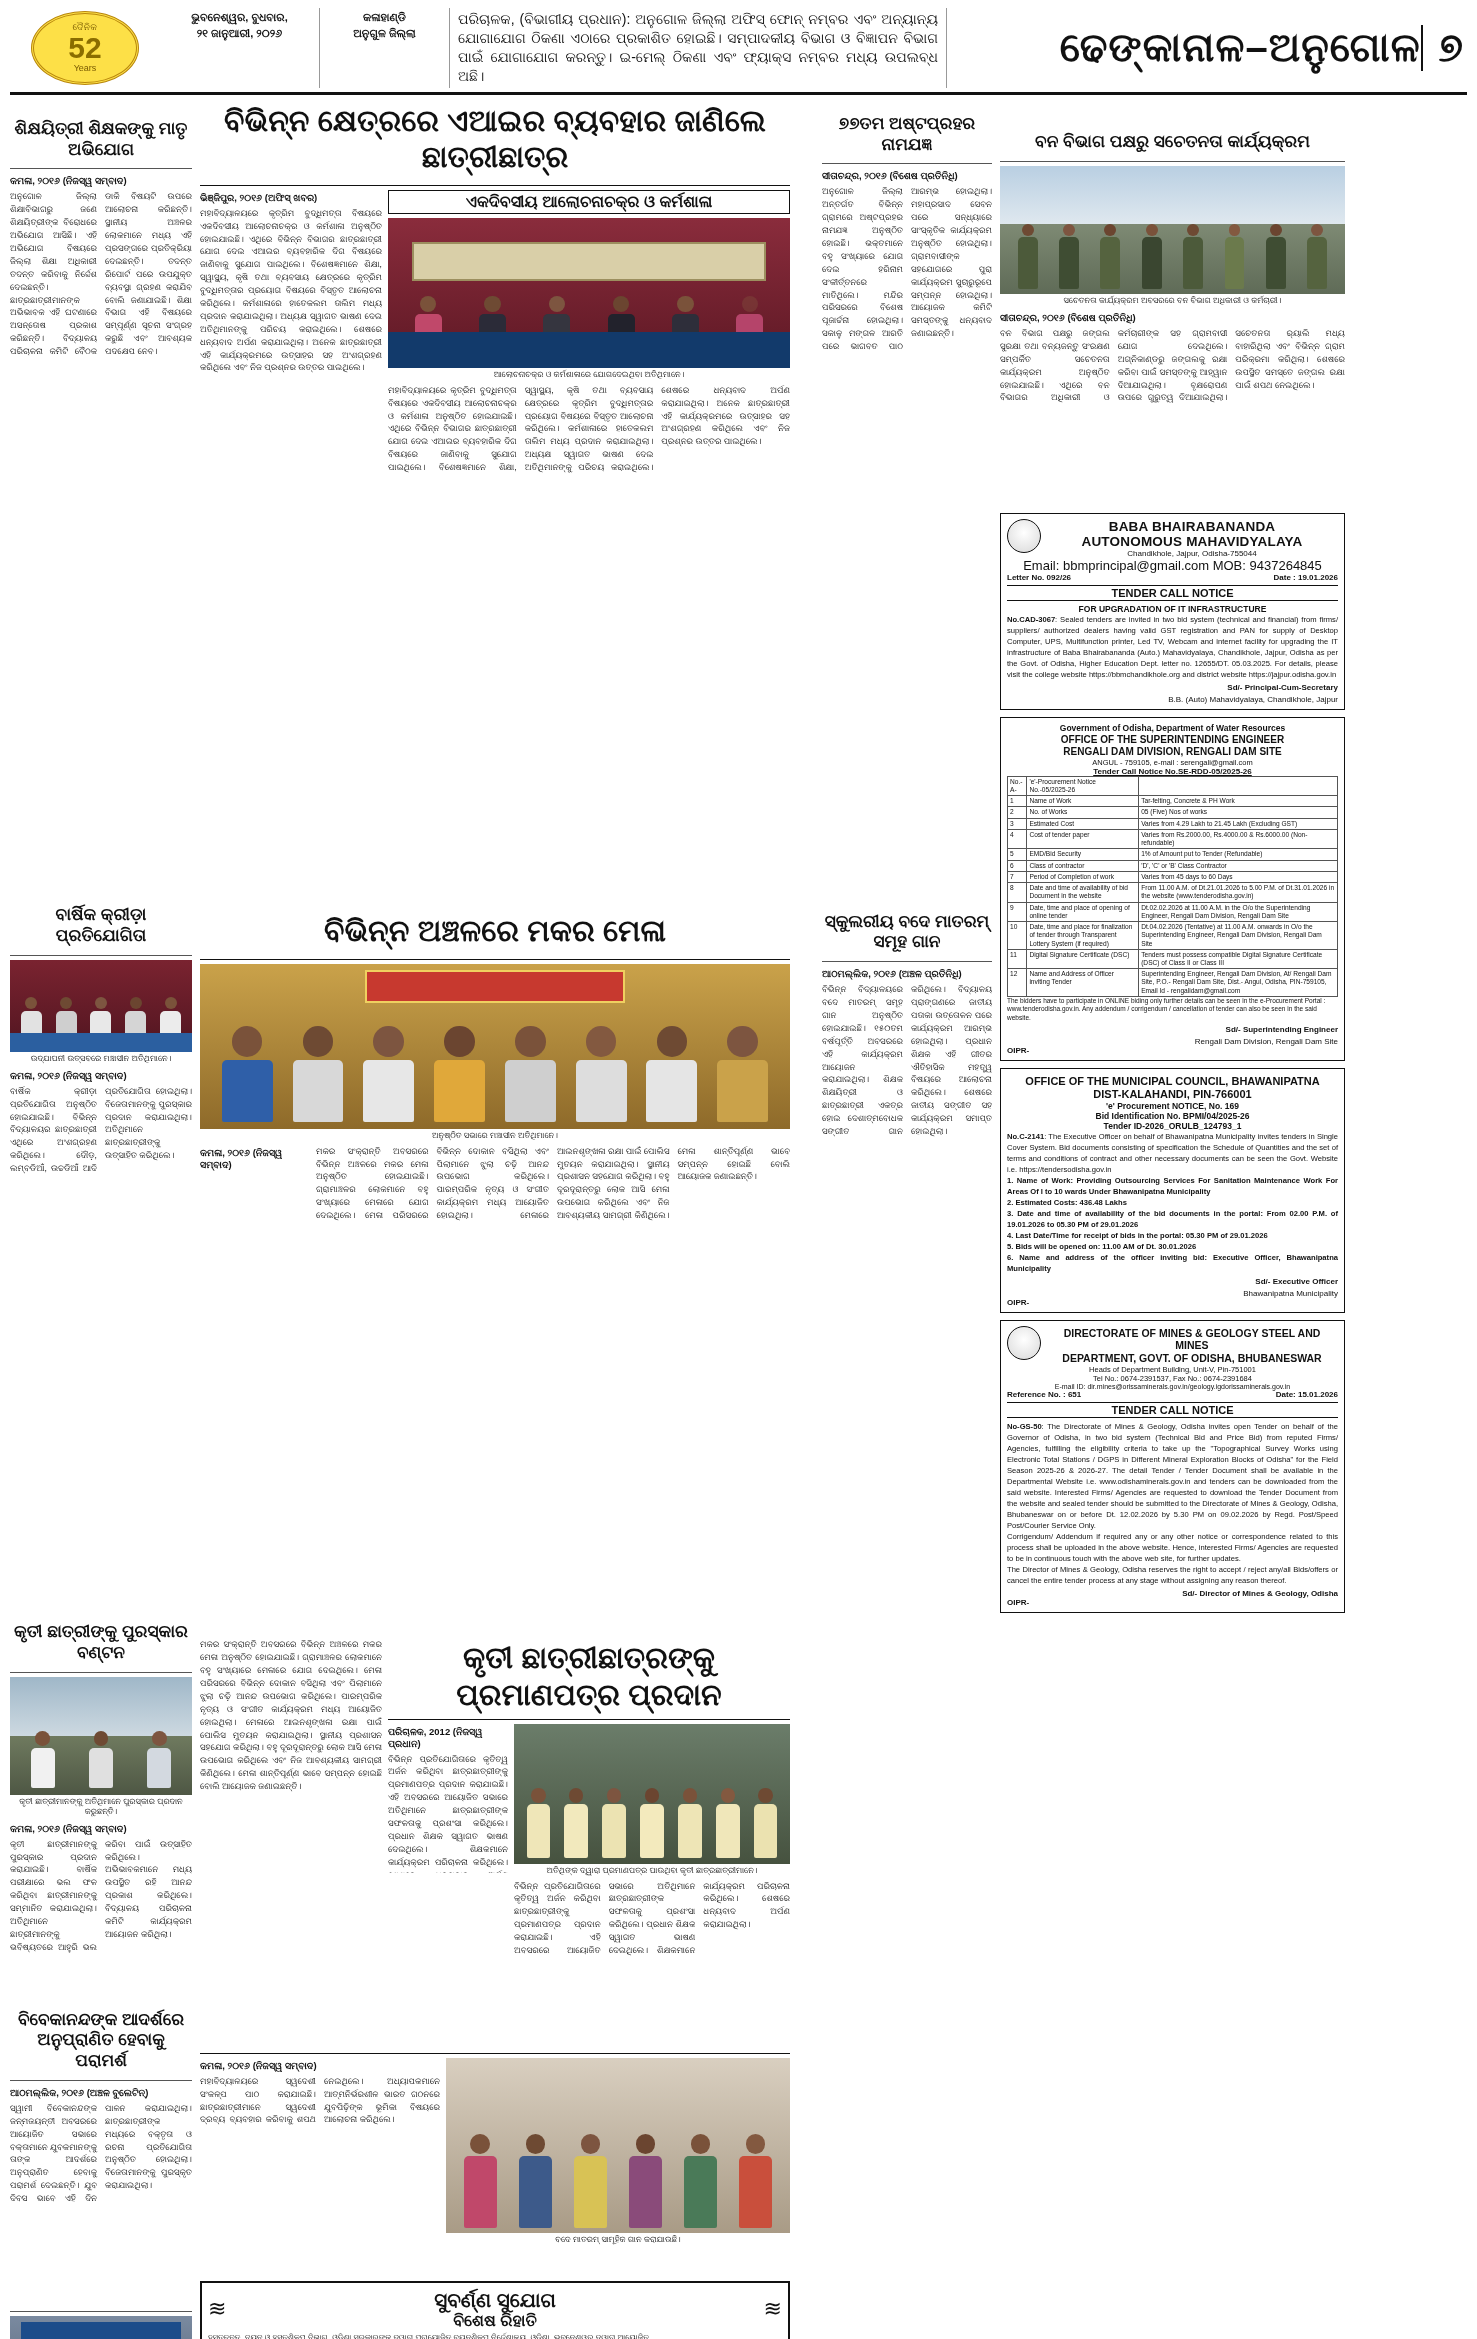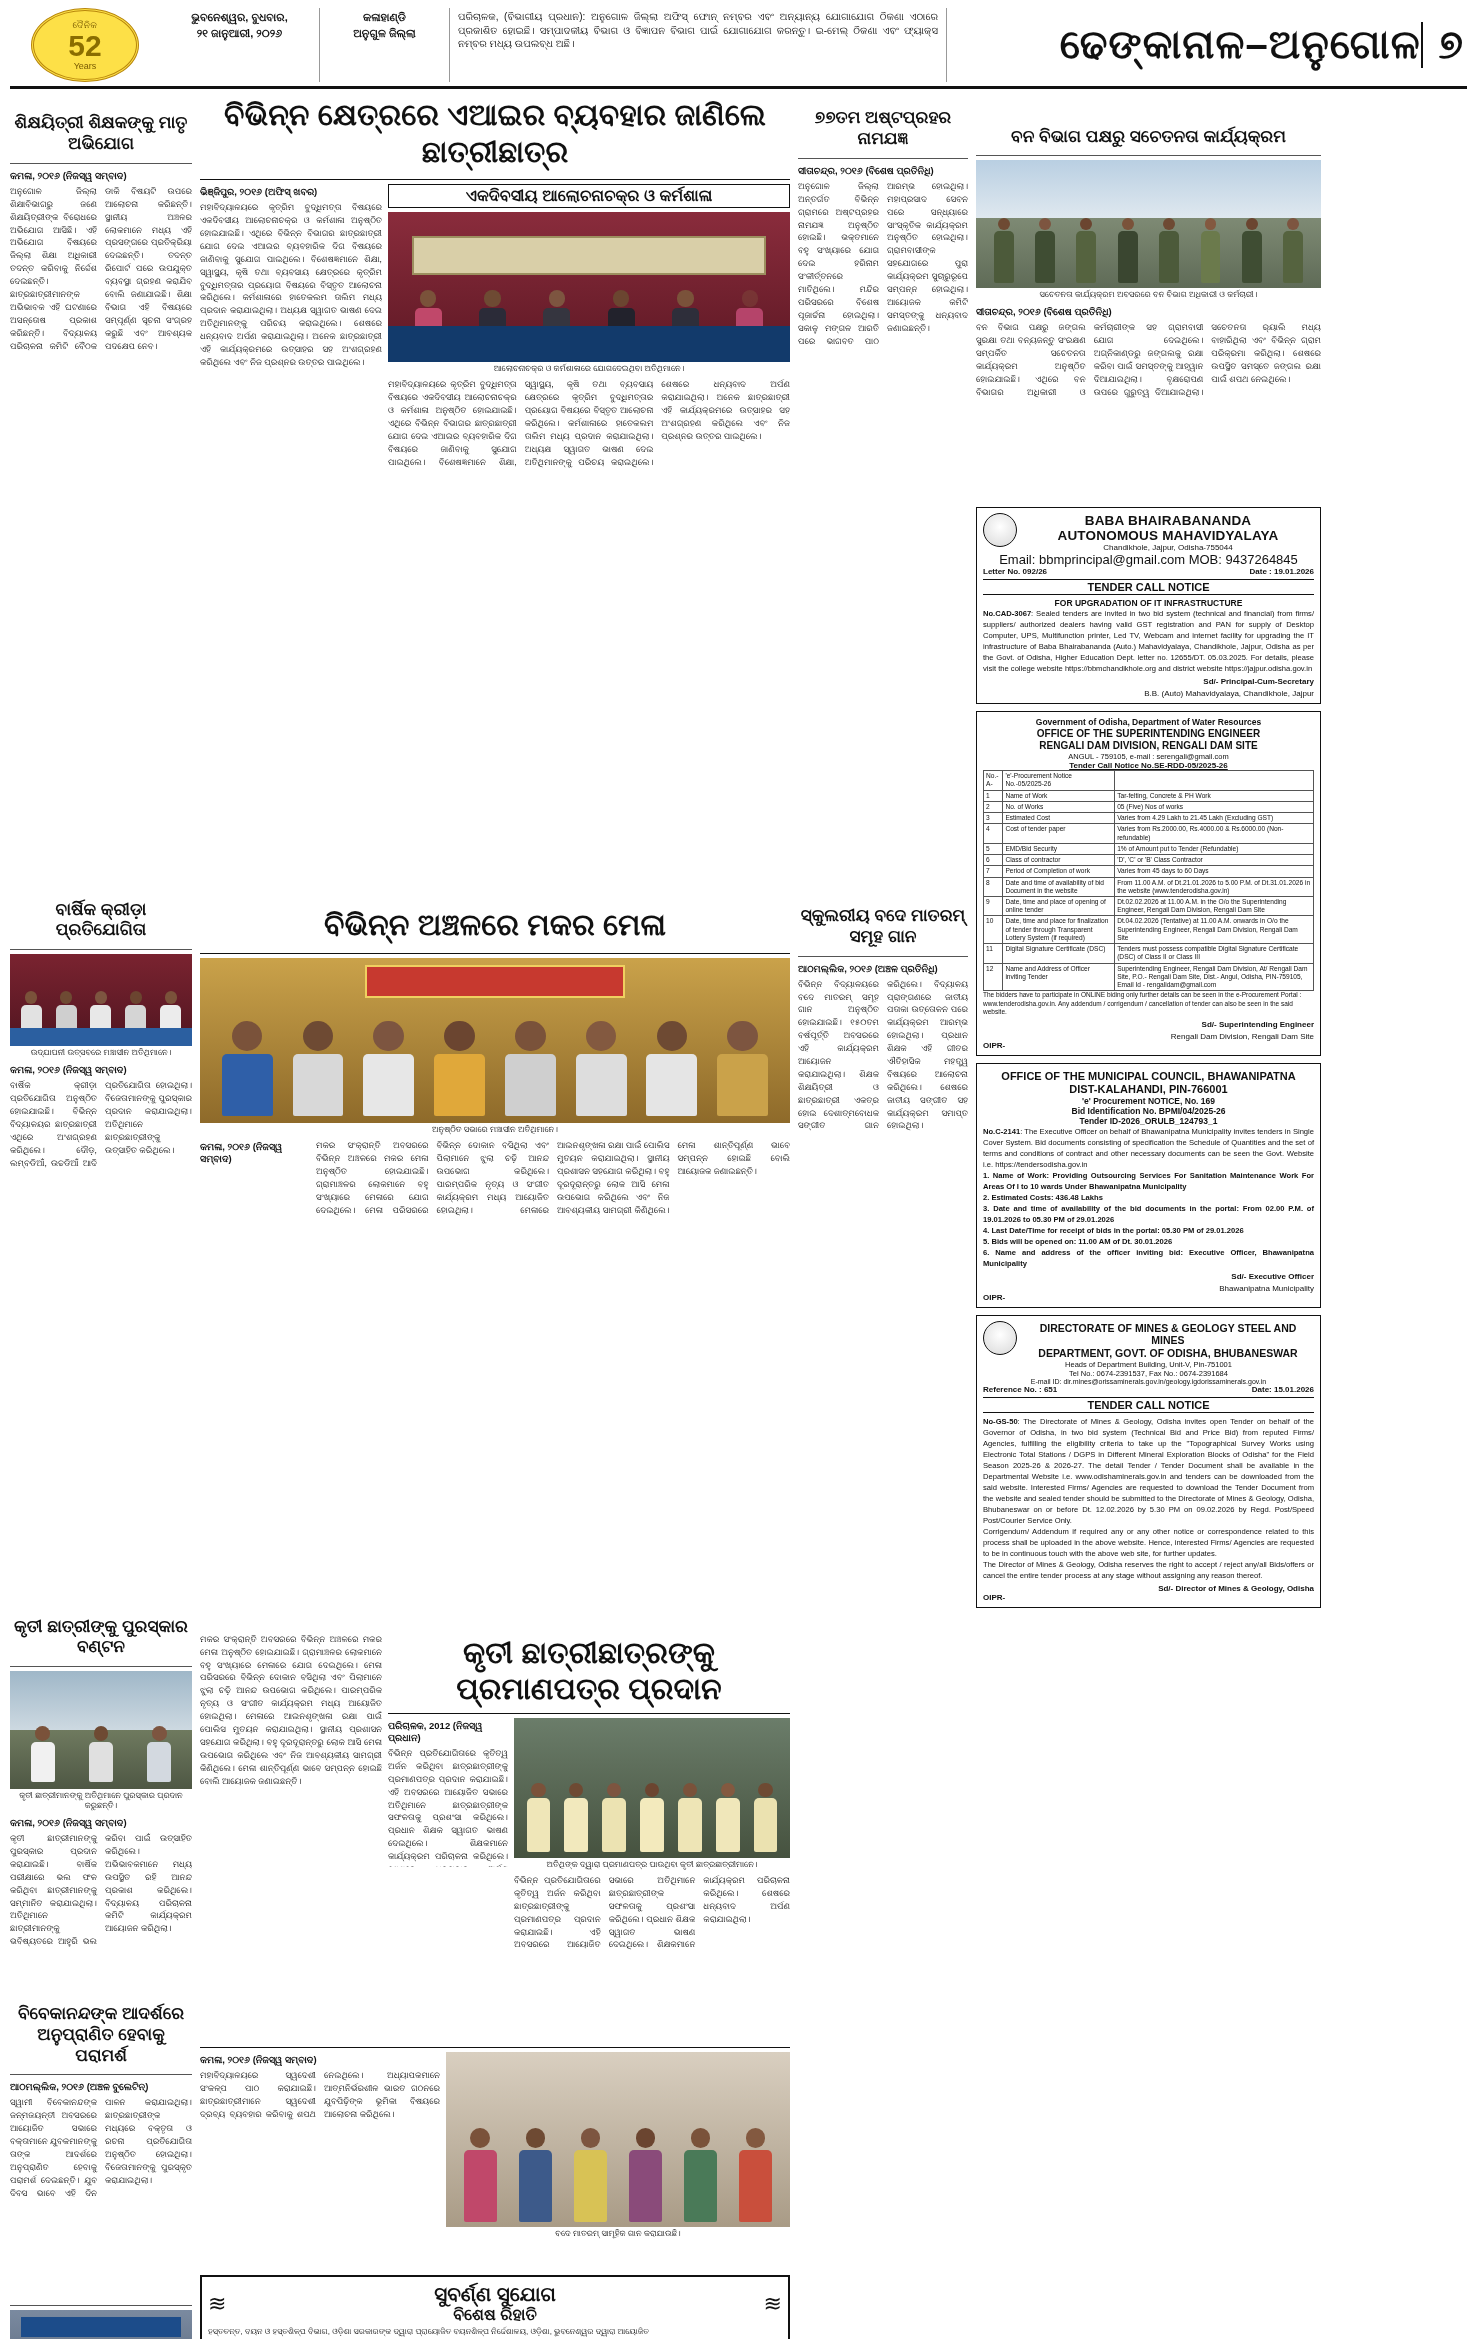--- a/index.html
+++ b/index.html
@@ -19,31 +19,31 @@
     width:108px;height:74px;border:3px double #b8860b;border-radius:50%;
     display:flex;flex-direction:column;align-items:center;justify-content:center;
     background:#fde047;
   }
   .badge-top { font-size:9px; color:#7a5b00; letter-spacing:.5px;}
   .badge-num { font-size:30px; font-weight:bold; color:#8a6d00; line-height:1; }
   .badge-bot { font-size:9px; color:#7a5b00; }
   .mh-col { padding:2px 8px; font-size:11px; line-height:1.45; border-right:1px solid #999; }
   .mh-col.c1 { width:160px; text-align:center; font-weight:bold; }
   .mh-col.c2 { width:130px; text-align:center; font-weight:bold; }
-  .mh-col.c3 { flex:1; font-size:10px; text-align:justify; line-height:1.35;}
+  .mh-col.c3 { flex:1; font-size:14px; text-align:justify; line-height:1.35;}
   .mh-title { flex:0 0 520px; display:flex; align-items:center; justify-content:flex-end; padding-right:4px;}
   .mh-title .t { font-size:40px; font-weight:bold; letter-spacing:1px; }
   .mh-title .pg { font-size:40px; font-weight:bold; border-left:2px solid #111; padding-left:16px; }
 
   
   .content { display:flex; gap:8px; margin-top:6px; }
   .col { display:flex; flex-direction:column;justify-content:center; }
   .c-a { width:182px; }
   .c-b { width:590px; }
-  .c-c { width:170px; }
+  .c-c { width:170px;margin-left:24px; }
   .c-d { width:345px; }
 
   .hl { font-weight:bold; line-height:1.22; margin:2px 0 4px; text-align:center; }
   .hl.sz2 { font-size:30px; }
   .hl.sz3 { font-size:17px; }
   .rule { border-top:1.5px solid #111; margin:5px 0 4px; }
   .thinrule { border-top:1px solid #555; margin:4px 0; }
 
   .dateline { font-size:9.5px; font-weight:bold; margin:2px 0 3px; }
   .body-txt { font-size:8.6px; line-height:1.5; text-align:justify; column-gap:8px; hyphens:auto; }

